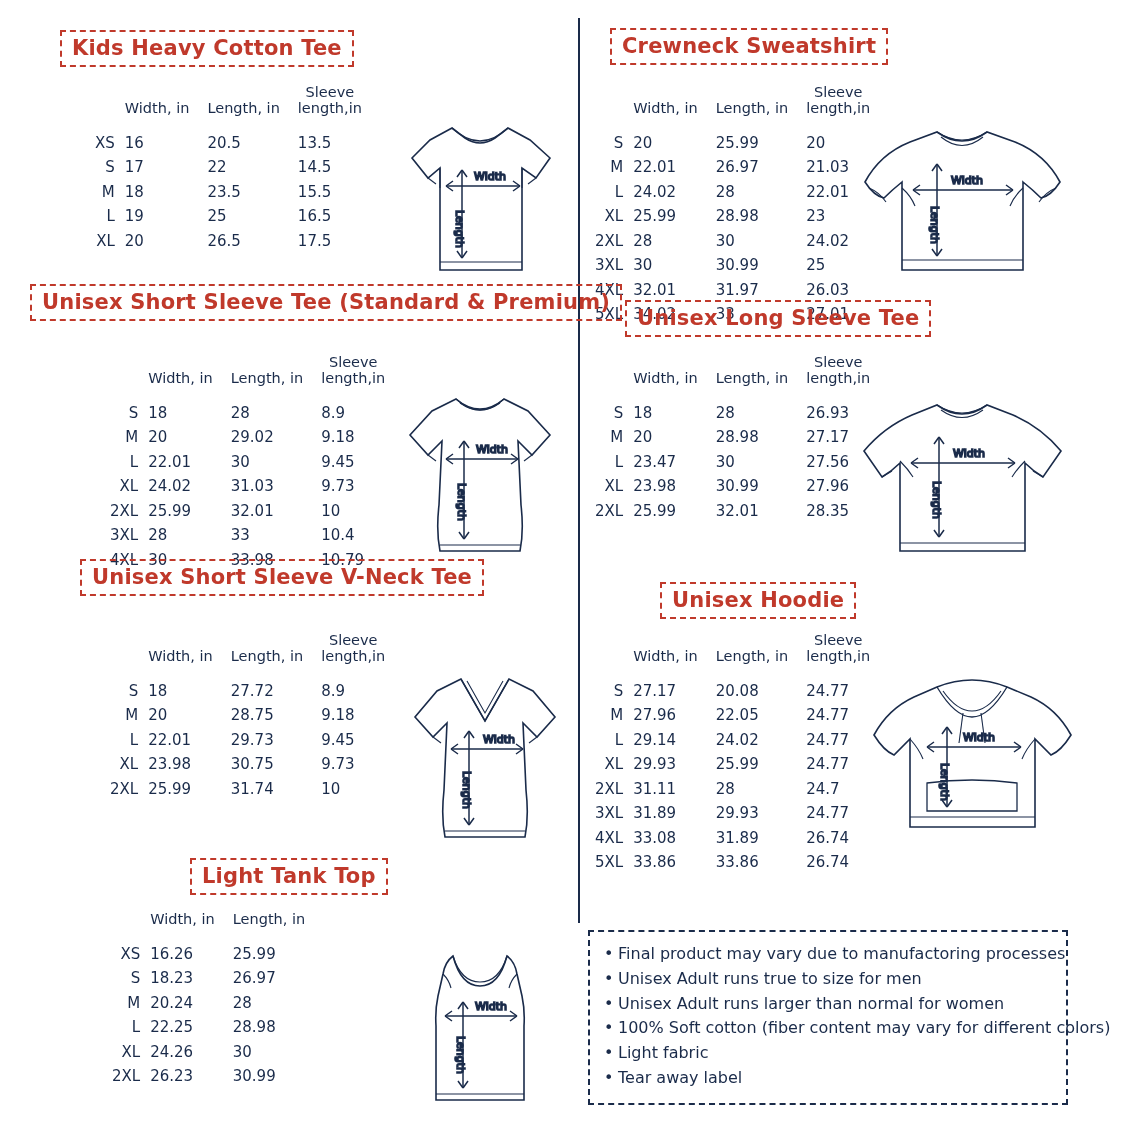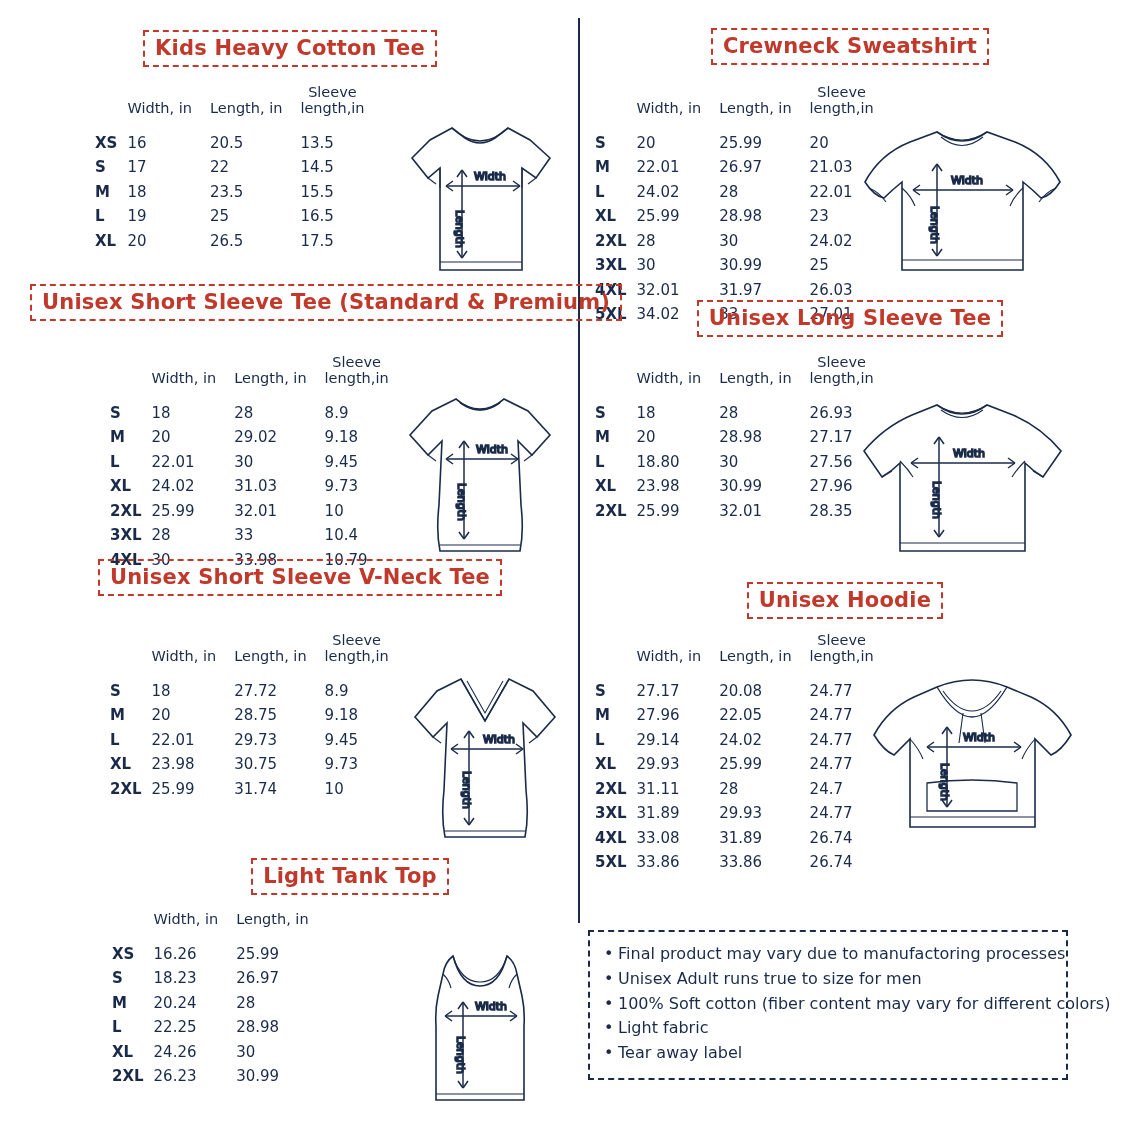--- a/index.html
+++ b/index.html
@@ -24,21 +24,21 @@
     display:inline-block;
     border:2px dashed #c0392b;
     color:#c0392b;
     font-family:"DejaVu Sans", sans-serif;
     font-weight:bold;
     font-size:21px;
     letter-spacing:0.2px;
     padding:4px 10px 5px 10px;
     white-space:nowrap;
   }
-  .title-wrap{position:absolute;text-align:center;}
+  .title-wrap{position:absolute;text-align:left;}
 
   .block{position:absolute;}
 
   table.sz{
     border-collapse:collapse;
     font-size:15px;
     color:#1a2b4a;
   }
   table.sz th{
     font-weight:normal;
@@ -48,22 +48,23 @@
     vertical-align:bottom;
     line-height:1.1;
     white-space:nowrap;
   }
   table.sz td{
     padding:1px 18px 1px 0;
     white-space:nowrap;
     line-height:1.5;
   }
   table.sz td.sizecol{
-    font-weight:bold;
+    font-weight:normal;
     padding-right:10px;
+    text-align:right;
   }
   .th-sleeve{line-height:1.1;}
 
   .art{position:absolute;}
   .art svg{display:block;}
   .lbl{
     font-size:11px;
     fill:#1a2b4a;
     font-family:"DejaVu Sans", sans-serif;
   }
@@ -369,21 +370,21 @@
             <td>26.93</td>
           </tr>
         <tr>
             <td class="sizecol">M</td>
             <td>20</td>
             <td>28.98</td>
             <td>27.17</td>
           </tr>
         <tr>
             <td class="sizecol">L</td>
-            <td>18.80</td>
+            <td>23.47</td>
             <td>30</td>
             <td>27.56</td>
           </tr>
         <tr>
             <td class="sizecol">XL</td>
             <td>23.98</td>
             <td>30.99</td>
             <td>27.96</td>
           </tr>
         <tr>
@@ -648,19 +649,20 @@
       </g>
       <text class="lbl" x="70" y="70">Width</text>
       <text class="lbl" x="52" y="96" transform="rotate(90 52 96)">Length</text>
     </svg>
   </div>
 
   <div class="notes" style="left:588px;top:930px;width:480px;">
     <ul>
       <li>Final product may vary due to manufactoring processes</li>
       <li>Unisex Adult runs true to size for men</li>
+      <li>Unisex Adult runs larger than normal for women</li>
       <li>100% Soft cotton (fiber content may vary for different colors)</li>
       <li>Light fabric</li>
       <li>Tear away label</li>
     </ul>
   </div>
 
 </div>
 
 </body></html>

